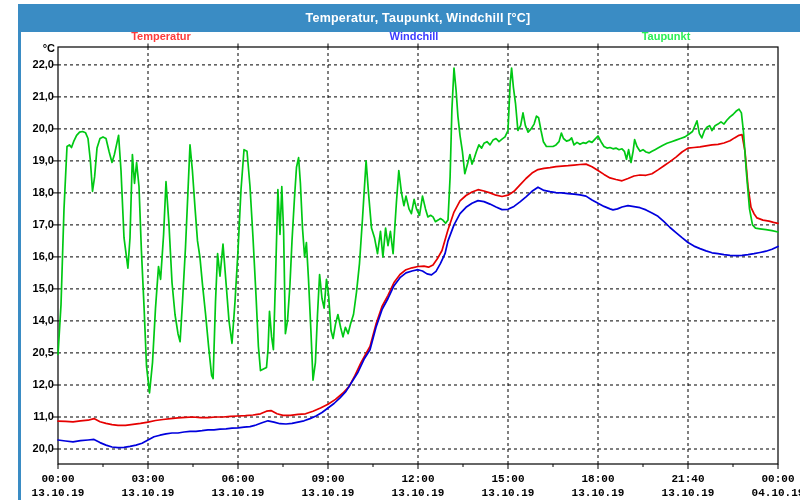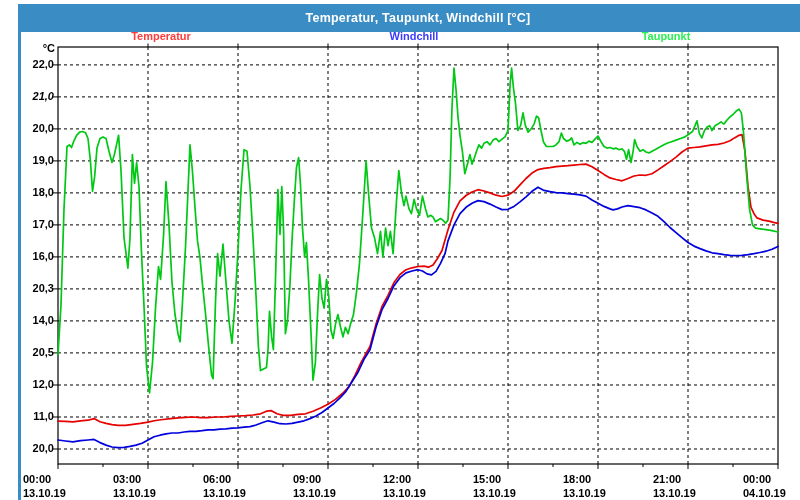--- a/index.html
+++ b/index.html
@@ -9,22 +9,22 @@
     pointer-events:none;z-index:50;}
   #titlebar{position:absolute;left:0;top:0;width:800px;height:28px;background:#3a8cc4;
     display:flex;align-items:center;justify-content:center;z-index:10;}
   #titlebar .t{color:#ffffff;font-size:12.5px;font-weight:bold;letter-spacing:0.2px;}
   .legend-label{position:absolute;top:26px;font-size:11px;font-weight:bold;
     transform:translateX(-50%);white-space:nowrap;z-index:5;}
   #unit-label{position:absolute;left:6px;top:38px;width:31px;text-align:right;
     font-size:11px;font-weight:bold;color:#000;z-index:5;}
   .ytick-label{position:absolute;width:30px;text-align:right;font-size:11px;font-weight:bold;
     color:#000;line-height:13px;z-index:5;}
-  .xtick-time,.xtick-date{position:absolute;width:70px;font-size:11px;
-    font-weight:bold;color:#000;line-height:13px;z-index:5;white-space:nowrap;}
+  .xtick-time,.xtick-date{position:absolute;width:70px;text-align:center;font-size:11px;
+    font-weight:bold;color:#000;line-height:13px;z-index:5;white-space:nowrap;font-family:Liberation Mono, monospace;}
   svg{position:absolute;left:0;top:0;z-index:1;}
 </style>
 </head>
 <body>
 
 <div id="window">
 
   <div id="titlebar">
     <span class="t">Temperatur, Taupunkt, Windchill [°C]</span>
   </div>
@@ -94,27 +94,27 @@
       <line x1="535.0" y1="460" x2="535.0" y2="463" stroke="#000" stroke-width="1"></line>
       <line x1="625.0" y1="460" x2="625.0" y2="463" stroke="#000" stroke-width="1"></line>
       <line x1="715.0" y1="460" x2="715.0" y2="463" stroke="#000" stroke-width="1"></line>
       <polyline points="40.0,417.1 47.5,417.4 55.0,417.8 62.5,416.8 70.0,416.2 76.0,414.6 82.0,417.8 88.0,419.4 94.0,420.6 100.0,421.3 107.5,421.3 115.0,420.3 122.5,419.4 130.0,418.1 137.5,416.5 145.0,415.5 152.5,414.6 160.0,413.9 167.5,413.3 175.0,413.0 182.5,413.6 190.0,413.6 197.5,413.0 205.0,413.0 212.5,412.3 220.0,412.0 227.5,411.7 235.0,411.0 242.5,409.8 248.5,407.2 253.0,406.6 259.0,409.8 265.0,411.4 272.5,411.4 280.0,410.4 287.5,409.8 295.0,407.2 302.5,404.0 310.0,400.2 317.5,395.4 325.0,389.0 331.0,382.6 337.0,371.4 343.0,358.6 347.5,350.5 352.0,342.5 358.0,320.1 364.0,302.5 370.0,291.3 376.0,278.5 382.0,270.5 388.0,265.7 394.0,263.8 400.0,262.5 406.0,262.2 410.5,263.2 415.0,260.9 419.5,254.5 424.0,246.5 430.0,225.7 436.0,208.1 442.0,196.9 448.0,191.5 454.0,188.0 460.0,185.7 466.0,187.0 472.0,188.9 478.0,191.2 484.0,192.5 490.0,191.2 496.0,187.3 502.0,180.9 508.0,174.5 514.0,169.1 520.0,165.6 526.0,164.3 532.0,163.7 538.0,162.7 544.0,162.1 550.0,161.7 556.0,161.1 562.0,160.5 568.0,160.1 574.0,162.7 580.0,166.5 586.0,170.4 592.0,173.9 598.0,175.5 604.0,176.8 610.0,174.5 616.0,172.0 622.0,171.0 628.0,171.3 634.0,169.7 640.0,165.9 646.0,161.7 652.0,157.6 658.0,153.1 664.0,148.0 670.0,144.1 676.0,143.5 682.0,142.8 688.0,141.9 694.0,140.9 700.0,140.3 706.0,139.0 712.0,136.8 716.5,133.9 721.0,131.3 724.0,130.7 727.0,147.3 730.0,182.5 733.0,203.3 736.0,209.7 739.0,213.9 745.0,216.1 751.0,217.1 755.5,218.4 760.0,219.3" fill="none" stroke="#e60000" stroke-width="1.7" stroke-linejoin="round" stroke-linecap="round"></polyline>
       <polyline points="40.0,436.0 47.5,437.0 55.0,437.9 62.5,436.6 70.0,436.0 76.0,435.4 82.0,438.6 88.0,441.1 94.0,443.0 100.0,443.7 106.0,443.4 112.0,442.4 118.0,441.1 124.0,439.2 130.0,436.0 136.0,432.8 142.0,431.2 148.0,429.9 154.0,429.0 160.0,429.0 166.0,428.0 172.0,427.4 178.0,427.4 184.0,426.7 190.0,425.8 196.0,425.8 202.0,425.1 208.0,424.8 214.0,424.2 220.0,423.8 226.0,423.2 232.0,422.6 238.0,421.0 244.0,418.7 250.0,416.8 256.0,418.1 262.0,419.7 268.0,420.0 274.0,419.4 280.0,418.1 286.0,416.8 292.0,414.6 298.0,412.0 304.0,408.5 310.0,404.0 316.0,399.5 322.0,393.8 328.0,387.4 334.0,377.8 340.0,368.2 346.0,355.3 352.0,345.7 358.0,323.3 364.0,305.7 370.0,294.5 376.0,281.7 382.0,273.7 388.0,268.9 394.0,267.0 400.0,265.7 404.5,267.0 409.0,269.9 413.5,270.9 418.0,267.3 422.5,259.3 427.0,249.7 430.0,236.9 436.0,220.9 442.0,209.7 448.0,203.3 454.0,199.2 460.0,196.6 466.0,197.6 472.0,200.1 478.0,203.0 484.0,205.6 490.0,205.3 496.0,202.4 502.0,197.9 508.0,192.8 514.0,187.3 520.0,183.2 526.0,186.4 532.0,187.7 538.0,188.6 544.0,188.9 550.0,189.6 556.0,190.2 562.0,190.9 568.0,192.1 574.0,196.0 580.0,199.2 586.0,202.4 592.0,204.9 595.0,205.9 599.5,204.9 604.0,203.0 610.0,201.7 616.0,202.7 622.0,203.7 628.0,205.9 634.0,209.1 640.0,212.3 646.0,217.7 652.0,223.5 658.0,228.6 664.0,233.7 670.0,238.5 676.0,242.1 682.0,244.6 688.0,246.9 694.0,248.8 700.0,249.7 706.0,250.7 712.0,251.3 718.0,251.7 724.0,251.3 730.0,250.7 736.0,249.7 742.0,248.5 748.0,247.2 754.0,245.3 760.0,242.4" fill="none" stroke="#0000dd" stroke-width="1.7" stroke-linejoin="round" stroke-linecap="round"></polyline>
       <polyline points="40.0,350.5 43.0,300.9 46.0,204.9 49.0,142.5 51.4,140.9 53.5,143.5 55.6,137.7 58.6,131.3 61.6,128.1 64.6,127.5 67.6,128.8 70.0,134.5 72.4,156.9 74.5,187.3 76.6,172.9 79.0,144.1 82.0,134.5 85.0,132.9 88.0,134.5 91.0,147.3 94.0,158.5 96.4,150.5 98.5,140.9 100.6,131.3 103.0,166.5 106.0,233.7 109.9,264.1 112.0,233.7 114.4,150.5 116.5,179.3 118.6,158.5 121.0,182.5 123.4,246.5 126.1,304.1 128.5,361.8 131.5,389.0 134.5,358.6 137.5,304.1 140.5,262.5 142.6,275.3 145.6,230.5 148.0,177.7 151.0,220.9 154.0,278.5 157.0,310.5 160.0,329.7 162.1,337.7 164.5,297.7 167.5,243.3 169.9,188.9 172.0,140.9 174.4,166.5 177.1,204.9 179.5,236.9 181.9,252.9 184.6,281.7 187.6,310.5 190.6,342.5 193.6,371.4 195.1,374.6 197.5,297.7 199.6,249.7 202.0,272.1 205.0,240.1 208.0,278.5 211.0,316.9 214.0,339.3 217.0,297.7 220.0,246.5 223.0,185.7 226.0,145.7 229.0,147.3 232.0,182.5 235.0,233.7 238.0,291.3 240.4,342.5 242.5,366.6 245.5,365.0 248.5,363.4 250.0,345.7 251.5,307.3 253.6,332.9 255.4,345.7 257.5,275.3 259.9,185.7 262.0,230.5 263.8,182.5 265.6,227.3 267.4,329.7 269.5,316.9 271.9,281.7 274.0,236.9 276.4,195.3 278.5,163.3 280.6,153.7 282.4,179.3 284.5,224.1 286.6,252.9 288.4,238.5 290.5,275.3 292.9,326.5 295.0,376.2 297.4,358.6 299.5,310.5 301.6,270.5 304.0,294.5 306.1,304.1 308.5,275.3 310.6,291.3 313.0,326.5 315.1,334.5 317.5,320.1 319.9,310.5 322.6,323.3 325.0,332.9 327.4,323.3 330.1,329.7 332.5,320.1 335.5,310.5 338.5,288.1 341.5,259.3 344.5,214.5 348.1,156.9 350.5,188.9 353.5,224.1 356.5,233.7 359.5,249.7 362.5,227.3 364.9,252.9 367.6,224.1 370.0,241.7 372.4,227.3 375.1,249.7 378.4,198.5 380.8,166.5 383.5,188.9 385.9,201.7 388.0,192.1 391.0,204.9 393.4,209.7 396.1,195.3 398.5,204.9 401.5,211.3 404.5,192.1 407.5,204.9 409.9,212.9 412.6,211.3 415.0,212.9 417.4,217.7 420.1,216.1 422.5,214.5 424.9,216.1 427.6,219.3 430.0,216.1 432.1,172.9 433.9,105.7 436.0,64.1 438.1,86.5 439.9,112.1 442.0,131.3 444.4,147.3 446.8,169.7 449.5,160.1 451.9,150.5 454.0,160.1 456.4,153.7 458.5,147.3 460.9,140.9 463.6,144.1 466.0,139.3 469.0,137.7 472.0,140.9 475.0,136.1 478.0,134.5 481.0,137.7 484.0,135.2 487.0,132.9 490.0,126.5 492.1,80.1 493.6,64.1 495.4,83.3 497.5,99.3 499.9,126.5 502.6,121.7 505.0,108.9 507.4,121.7 510.1,128.1 513.1,124.9 516.1,120.1 518.5,112.1 520.6,113.7 523.0,126.5 525.4,137.7 528.4,142.5 532.0,142.5 535.0,142.5 538.0,140.9 541.0,137.7 543.4,129.1 545.5,134.5 548.5,137.1 551.5,136.1 553.6,133.9 556.0,140.9 559.0,138.4 562.0,140.3 565.0,138.7 568.0,139.3 571.0,137.1 574.0,138.4 577.0,135.2 580.0,132.0 583.0,137.7 586.0,142.5 589.0,144.1 592.0,143.5 595.0,144.8 598.0,144.1 601.0,145.7 604.0,144.8 606.4,147.3 608.5,155.3 610.6,145.7 613.0,158.5 615.1,147.3 616.6,135.5 619.0,142.5 622.0,147.3 625.0,145.7 628.0,148.0 631.0,148.9 634.0,147.3 637.0,145.7 640.0,144.1 644.5,141.6 649.0,139.3 653.5,137.7 658.0,136.1 662.5,134.5 667.0,132.9 671.5,129.7 674.5,127.5 679.0,116.9 681.4,129.7 683.8,133.9 686.5,126.5 688.9,123.3 691.6,121.7 694.0,126.5 697.0,121.7 700.0,120.1 703.0,117.9 706.0,120.1 709.0,116.0 712.0,112.8 715.0,110.5 718.0,107.3 721.0,105.1 723.4,108.9 725.5,128.1 728.5,169.7 731.5,204.9 734.5,220.9 737.5,224.1 742.0,224.8 748.0,225.7 754.0,226.7 760.0,228.0" fill="none" stroke="#00c814" stroke-width="1.7" stroke-linejoin="round" stroke-linecap="round"></polyline>
     </svg>
 
   <div id="ytick-labels">
       <div class="ytick-label" style="left: 6px; top: 54px;">22,0</div>
-      <div class="ytick-label" style="left: 6px; top: 86px; font-style: italic;">21,0</div>
+      <div class="ytick-label" style="left: 6px; top: 86px;">21,0</div>
       <div class="ytick-label" style="left: 6px; top: 118px;">20,0</div>
       <div class="ytick-label" style="left: 6px; top: 150px;">19,0</div>
       <div class="ytick-label" style="left: 6px; top: 182px;">18,0</div>
       <div class="ytick-label" style="left: 6px; top: 214px;">17,0</div>
       <div class="ytick-label" style="left: 6px; top: 246px;">16,0</div>
-      <div class="ytick-label" style="left: 6px; top: 278px;">20,3</div>
+      <div class="ytick-label" style="left: 6px; top: 278px;">15,0</div>
       <div class="ytick-label" style="left: 6px; top: 310px; text-align: right;">14,0</div>
       <div class="ytick-label" style="left: 6px; top: 342px;">20,5</div>
       <div class="ytick-label" style="left: 6px; top: 374px;">12,0</div>
       <div class="ytick-label" style="left: 6px; top: 406px;">11,0</div>
       <div class="ytick-label" style="left: 6px; top: 438px;">20,0</div>
     </div>
   <div id="xtick-labels">
       <div class="xtick-time" style="left: 5px; top: 469px;">00:00</div>
       <div class="xtick-date" style="left: 5px; top: 483px;">13.10.19</div>
       <div class="xtick-time" style="left: 95px; top: 469px;">03:00</div>
@@ -122,20 +122,20 @@
       <div class="xtick-time" style="left: 185px; top: 469px;">06:00</div>
       <div class="xtick-date" style="left: 185px; top: 483px;">13.10.19</div>
       <div class="xtick-time" style="left: 275px; top: 469px;">09:00</div>
       <div class="xtick-date" style="left: 275px; top: 483px;">13.10.19</div>
       <div class="xtick-time" style="left: 365px; top: 469px;">12:00</div>
       <div class="xtick-date" style="left: 365px; top: 483px;">13.10.19</div>
       <div class="xtick-time" style="left: 455px; top: 469px;">15:00</div>
       <div class="xtick-date" style="left: 455px; top: 483px;">13.10.19</div>
       <div class="xtick-time" style="left: 545px; top: 469px;">18:00</div>
       <div class="xtick-date" style="left: 545px; top: 483px;">13.10.19</div>
-      <div class="xtick-time" style="left: 635px; top: 469px;">21:00</div>
+      <div class="xtick-time" style="left: 635px; top: 469px;">21:40</div>
       <div class="xtick-date" style="left: 635px; top: 483px;">13.10.19</div>
       <div class="xtick-time" style="left: 725px; top: 469px;">00:00</div>
       <div class="xtick-date" style="left: 725px; top: 483px;">04.10.19</div>
     </div>
 
   <div id="frame"></div>
 </div>
 
 </body></html>

